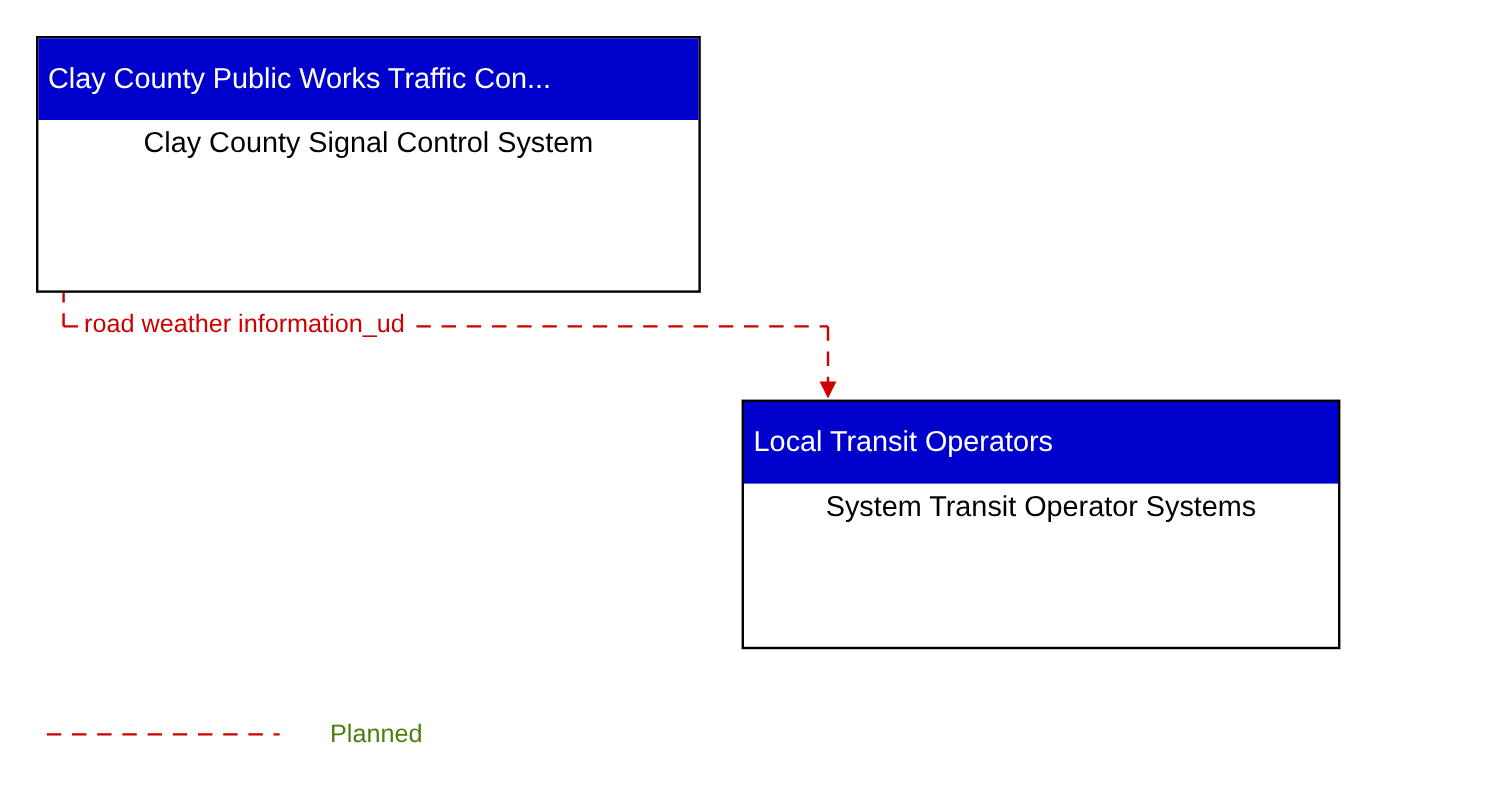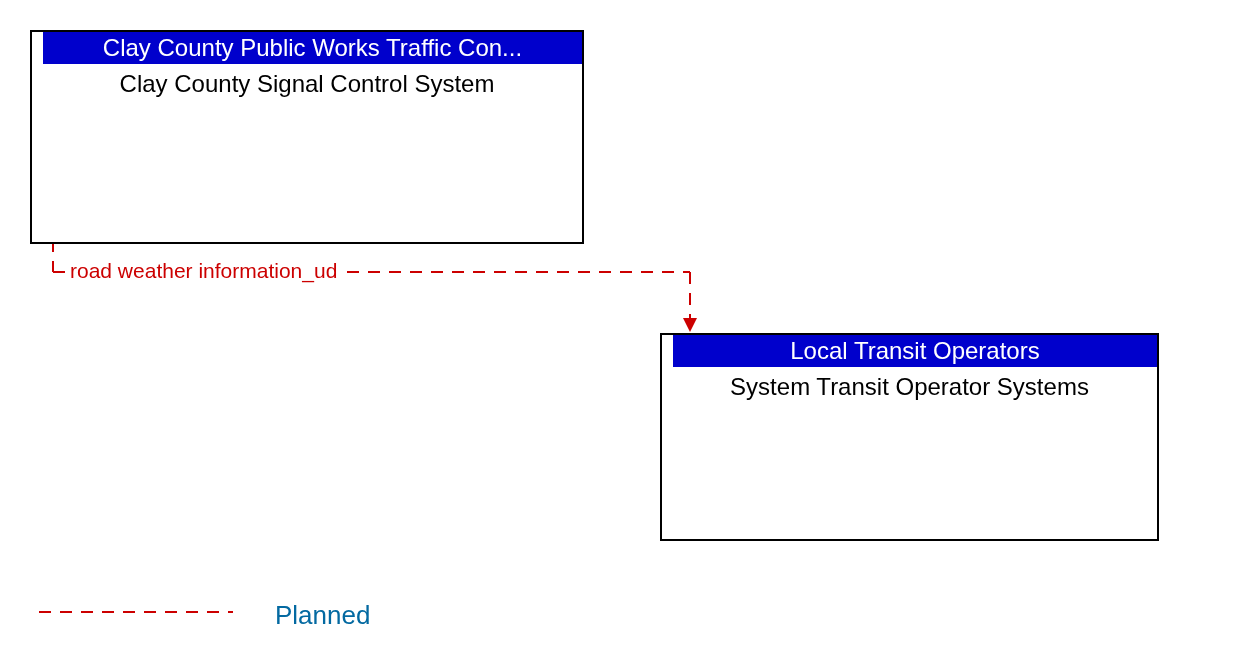--- a/index.html
+++ b/index.html
@@ -13,44 +13,42 @@
   }
   .box {
     position: absolute;
     border: 2px solid #000;
     background: #fff;
   }
   .box-header {
     background: #0000cc;
     color: #fff;
     font-size: 24px;
-    padding: 2px 8px;
-    text-align: center;
+    padding: 20px 8px;
     white-space: nowrap;
     overflow: hidden;
-    margin-left: 11px;
   }
   .box-body {
     padding: 6px 0 0;
     font-size: 24px;
     text-align: center;
     color: #000;
     height: calc(100% - 36px);
   }
   .flow-label {
     position: absolute;
     color: #cc0000;
     font-size: 21px;
     background: #fff;
     padding: 0 2px;
   }
   .legend-label {
     position: absolute;
-    color: #0369a1;
-    font-size: 26px;
+    color: #4d7c0f;
+    font-size: 21px;
   }
   svg.connector {
     position: absolute;
     top: 0;
     left: 0;
     width: 1252px;
     height: 658px;
     pointer-events: none;
   }
   line.dashed {
@@ -73,20 +71,20 @@
   <polygon class="arrow" points="690,332 683,318 697,318"></polygon>
 
   <line class="dashed" x1="39" y1="612" x2="233" y2="612"></line>
 </svg>
 
 <div class="box" style="left:30px; top:30px; width:550px; height:210px;">
   <div class="box-header">Clay County Public Works Traffic Con...</div>
   <div class="box-body">Clay County Signal Control System</div>
 </div>
 
-<div class="box" style="left:660px; top:333px; width:495px; height:204px;">
+<div class="box" style="left:618px; top:333px; width:495px; height:204px;">
   <div class="box-header">Local Transit Operators</div>
   <div class="box-body">System Transit Operator Systems</div>
 </div>
 
 <div class="flow-label" style="left:68px; top:259px;">road weather information_ud</div>
 
 <div class="legend-label" style="left:275px; top:600px;">Planned</div>
 
 </body></html>

